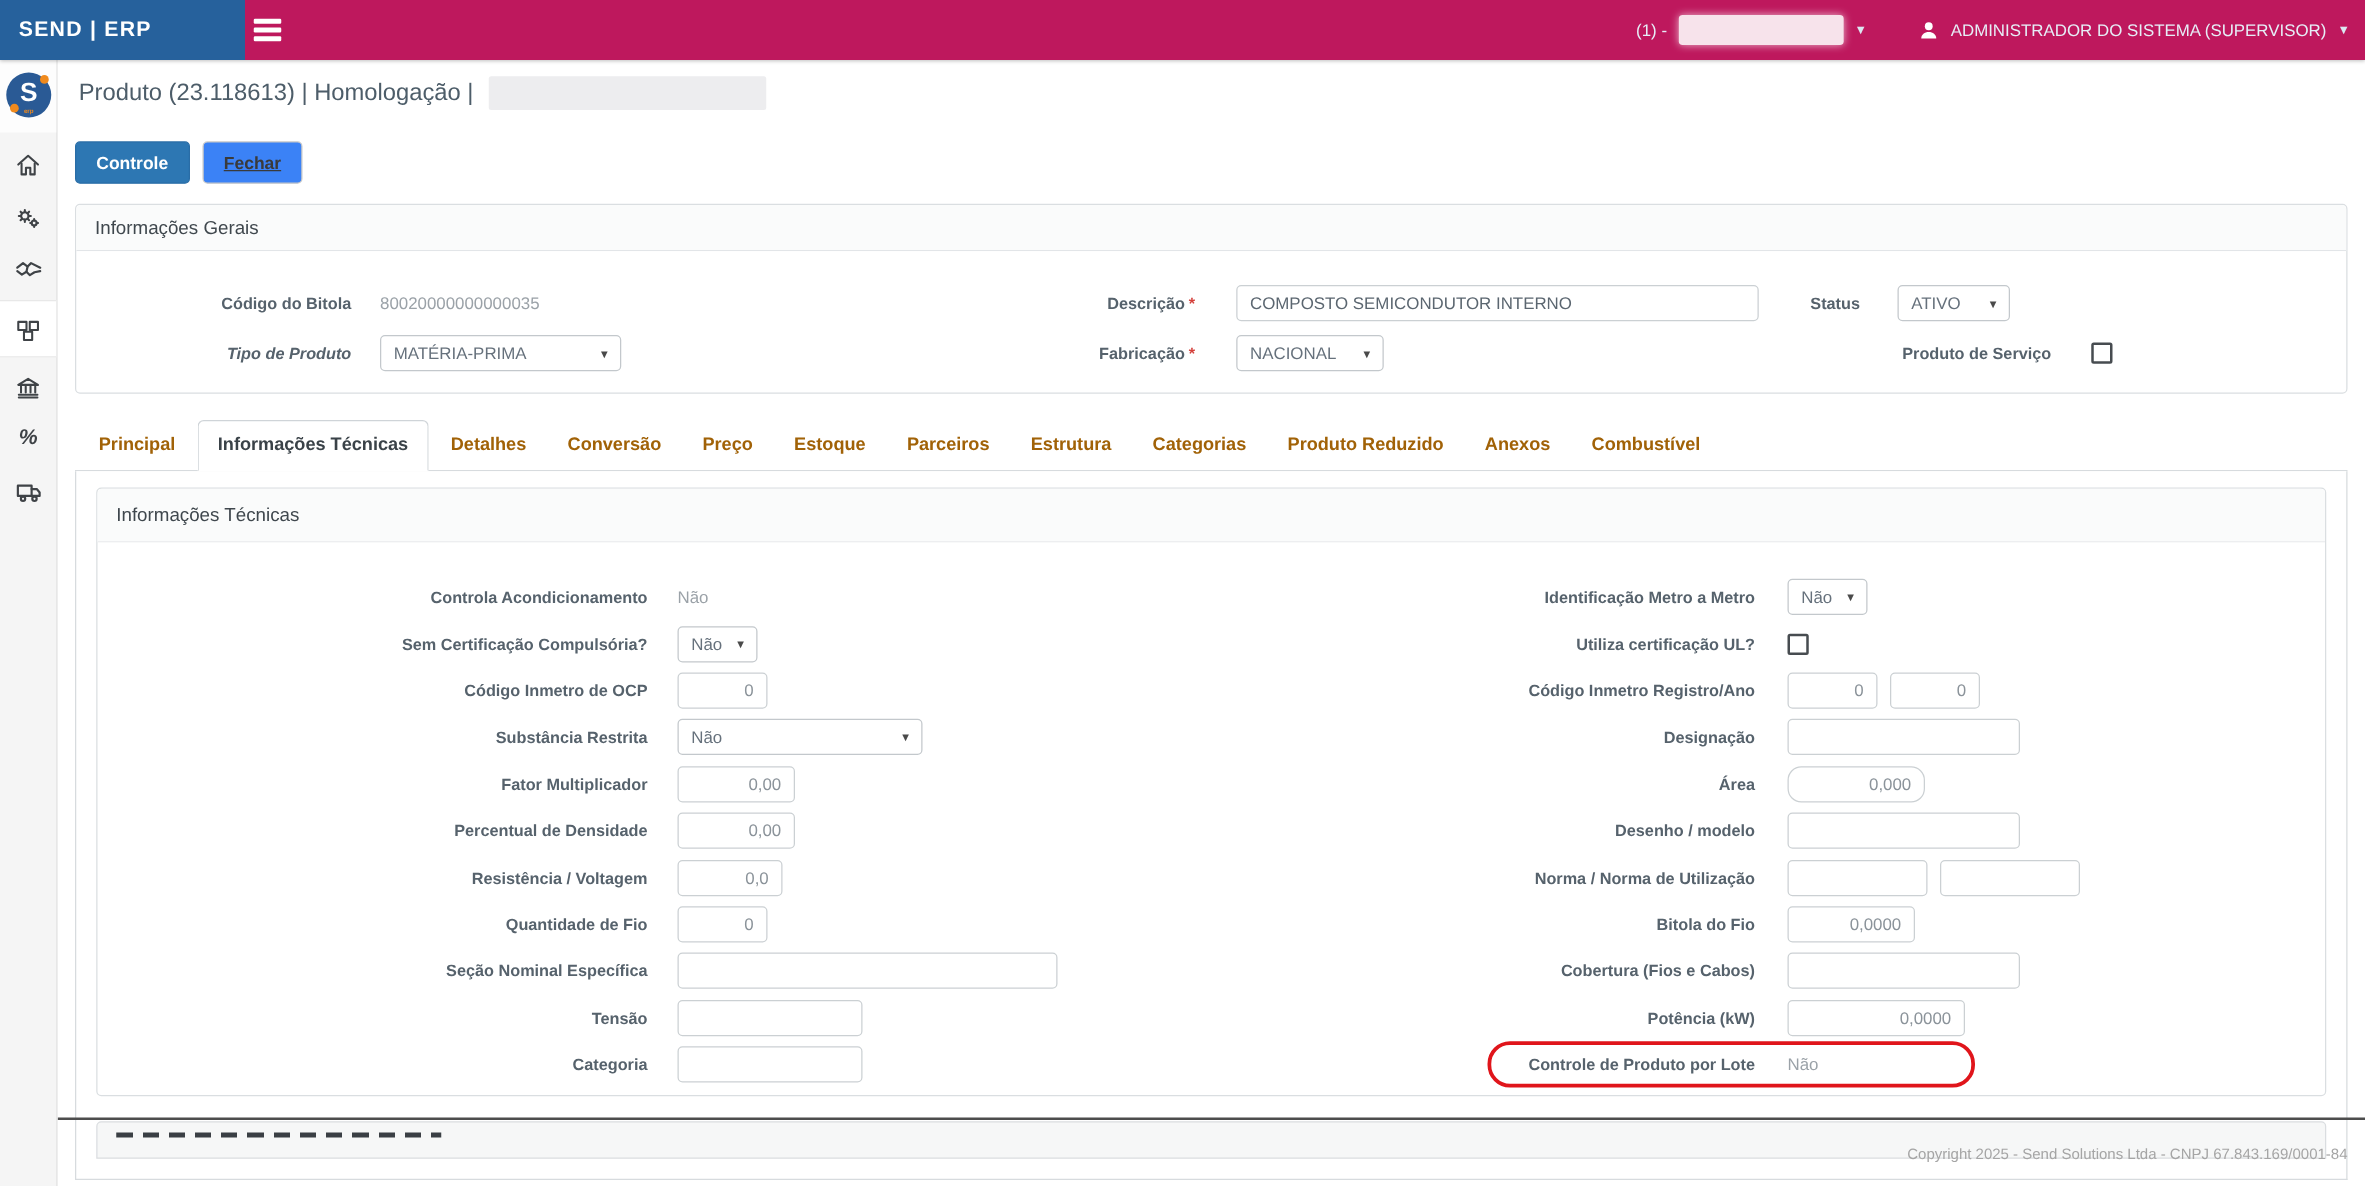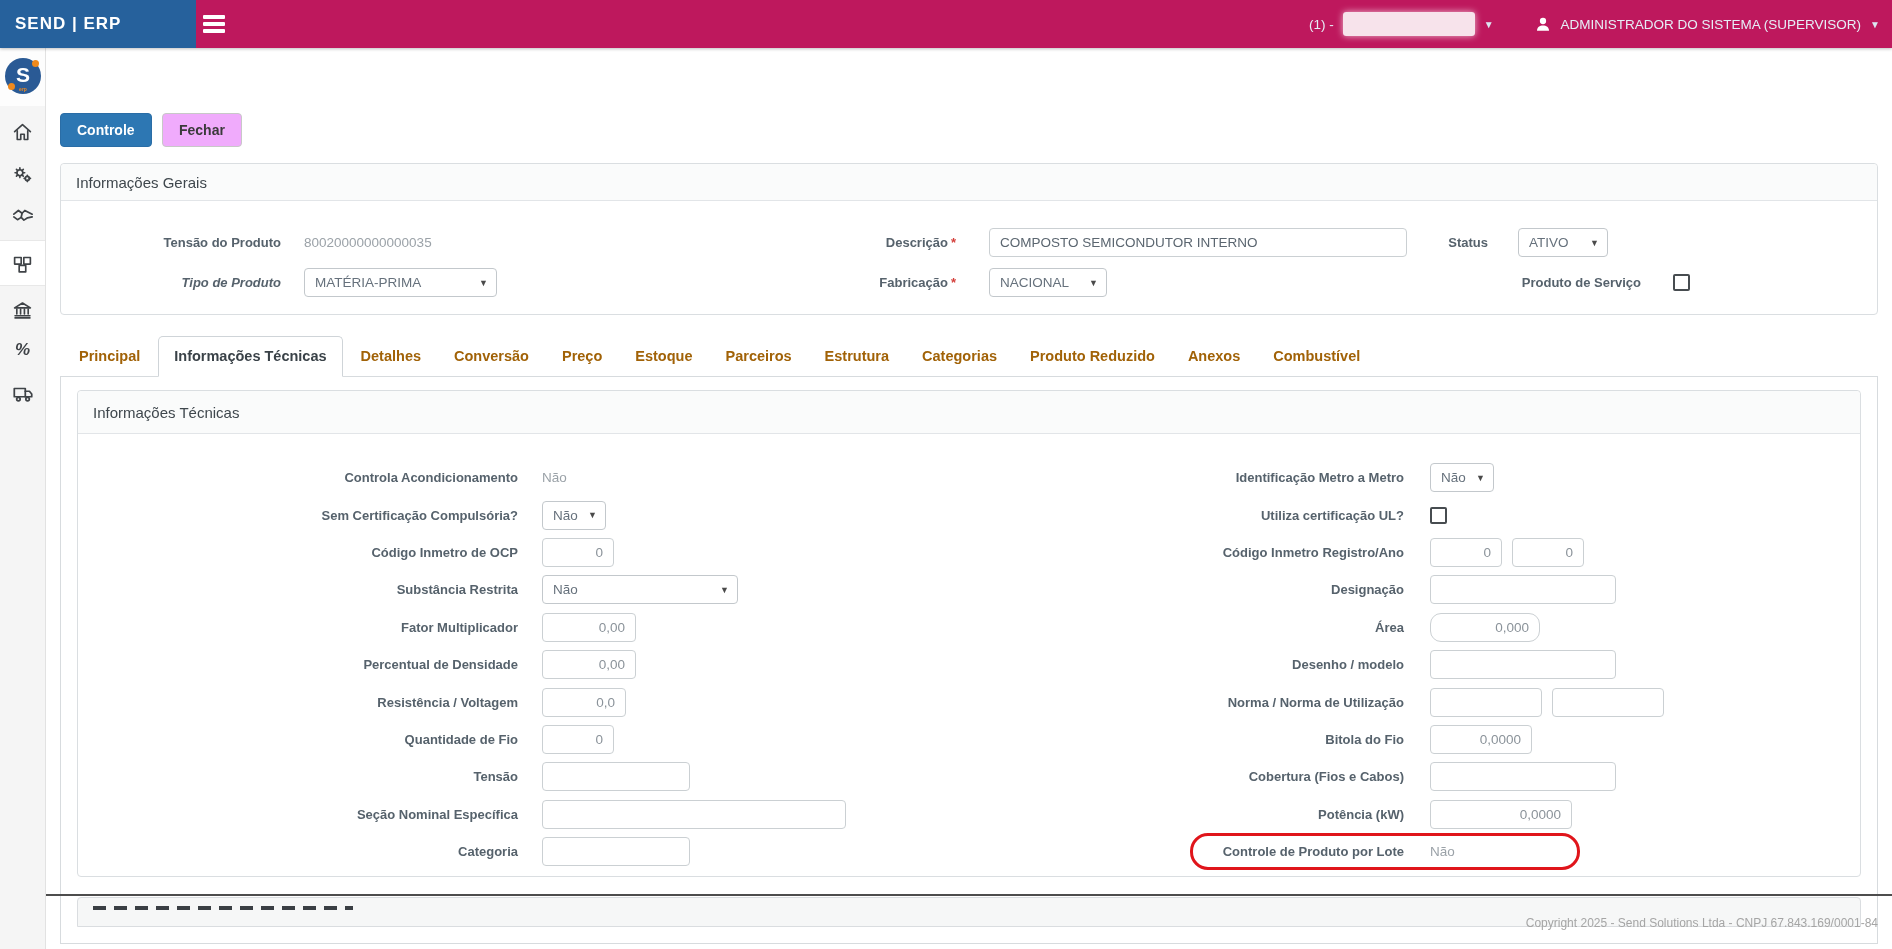--- a/index.html
+++ b/index.html
@@ -27,21 +27,21 @@
   .side-icon svg { stroke:#3f4347; fill:none; stroke-width:1.9; stroke-linejoin:round; stroke-linecap:round; }
   .side-active { position:absolute; left:0; width:45px; height:46px; background:#ffffff; border-top:1px solid #e8e8e8; border-bottom:1px solid #e8e8e8; }
   .pct { font-size:17px; font-weight:bold; font-style:italic; }
 
   
   .main { position:absolute; left:46px; top:48px; right:0; bottom:0; background:#fff; }
   .page-title { position:absolute; left:17px; top:13px; font-size:19px; color:#4d5d69; display:flex; align-items:center; }
   .title-redact { display:inline-block; width:222px; height:27px; background:#ededef; border-radius:2px; margin-left:12px; }
   .btn { position:absolute; top:65px; height:34px; border-radius:4px; font-size:14px; font-weight:bold; padding:0 16px; cursor:pointer; font-family:inherit; }
   .btn-primary { left:14px; background:#2d77b3; border:1px solid #2a6da6; color:#fff; }
-  .btn-default { left:116px; background:#f0abfc; border:1px solid #c8c8c8; color:#3a3a3a; }
+  .btn-default { left:116px; background:#3b82f6; border:1px solid #c8c8c8; color:#3a3a3a;text-decoration:underline; }
 
   .panel { position:absolute; left:14px; right:14px; background:#fff; border:1px solid #dadee1; border-radius:4px; }
   .panel-header { height:37px; line-height:37px; background:#fafbfb; border-bottom:1px solid #e2e5e8; border-radius:4px 4px 0 0; padding-left:15px; font-size:15px; color:#3f474d; }
 
   .flabel { font-size:13px; font-weight:bold; color:#56626c; }
   .req { color:#d43f3a; font-weight:bold; margin-left:3px; }
   .static-val { font-size:13.5px; color:#9ba2a8; }
   .inp { height:29px; border:1px solid #cbd0d3; border-radius:4px; font-size:13.5px; color:#5b6670; padding:0 10px; font-family:inherit; background:#fff; }
   .inp.num { text-align:right; color:#8b939a; }
   .sel { height:29px; border:1px solid #c3c8cc; border-radius:4px; background:#fff; display:inline-flex; align-items:center; justify-content:space-between; padding:0 8px 0 10px; font-size:13.5px; color:#66717c; cursor:pointer; }
@@ -152,28 +152,32 @@
           <rect x="2.5" y="6" width="12" height="9"></rect>
           <path d="M14.5 9 H19 L21.5 12 V15 H14.5"></path>
           <circle cx="7" cy="17.5" r="1.9"></circle>
           <circle cx="17" cy="17.5" r="1.9"></circle>
         </svg>
     </div>
   </div>
 
   <div class="main">
 
+    <div class="page-title">
+      <span>Produto (23.118613) | Homologação |</span>
+      <span class="title-redact"></span>
+    </div>
 
     <button class="btn btn-primary">Controle</button>
     <button class="btn btn-default">Fechar</button>
 
     <div class="panel" style="top:115px; height:152px;">
       <div class="panel-header">Informações Gerais</div>
 
-      <div class="abs flabel lbl-right" style="left:16px; top:64px; width:204px;">Tensão do Produto</div>
+      <div class="abs flabel lbl-right" style="left:16px; top:64px; width:204px;">Código do Bitola</div>
       <div class="abs static-val" style="left:243px; top:64px; line-height:29px;">80020000000000035</div>
 
       <div class="abs flabel lbl-right" style="left:600px; top:64px; width:295px;"><span>Descrição</span><span class="req">*</span></div>
       <input class="abs inp" style="left: 928px; top: 64px; width: 418px;" value="COMPOSTO SEMICONDUTOR INTERNO">
 
       <div class="abs flabel lbl-right" style="left:1280px; top:64px; width:147px;">Status</div>
       <div class="abs sel" style="left:1457px; top:64px; width:90px;">
           <span>ATIVO</span>
           <span class="sel-caret">▼</span>
         </div>
@@ -245,26 +249,26 @@
             </div>
             <div class="frow">
               <span class="flabel">Resistência / Voltagem</span>
               <input class="inp num" value="0,0" style="width: 84px;">
             </div>
             <div class="frow">
               <span class="flabel">Quantidade de Fio</span>
               <input class="inp num" value="0" style="width: 72px;">
             </div>
             <div class="frow">
+              <span class="flabel">Seção Nominal Específica</span>
+              <input class="inp" value="" style="width: 304px;">
+            </div>
+            <div class="frow">
               <span class="flabel">Tensão</span>
               <input class="inp" value="" style="width: 148px;">
-            </div>
-            <div class="frow">
-              <span class="flabel">Seção Nominal Específica</span>
-              <input class="inp" value="" style="width: 304px;">
             </div>
             <div class="frow">
               <span class="flabel">Categoria</span>
               <input class="inp" value="" style="width: 148px;">
             </div>
           </div>
         <div class="fcol fcol-right" id="col-right">
             <div class="frow">
               <span class="flabel">Identificação Metro a Metro</span>
               <div class="sel" style="width: 64px;">

